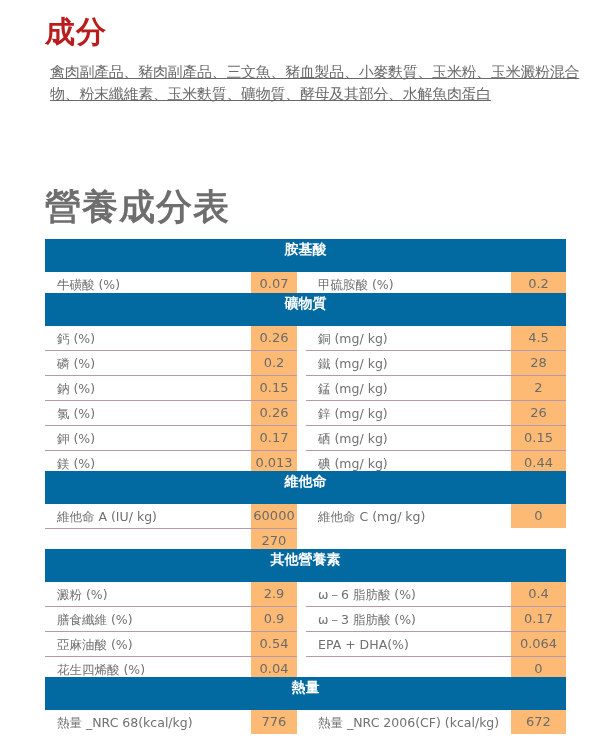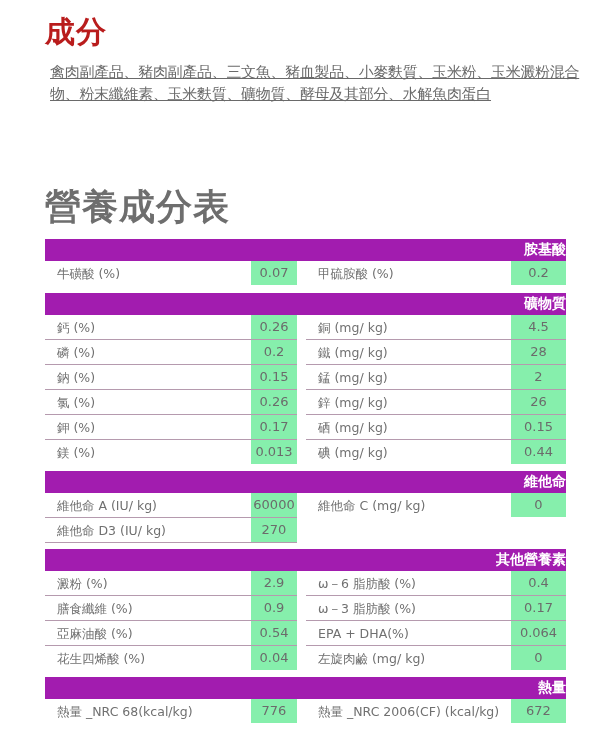--- a/index.html
+++ b/index.html
@@ -4,28 +4,28 @@
 <style>
   * { box-sizing: border-box; margin: 0; padding: 0; }
   html, body { width: 615px; height: 741px; background: #ffffff; overflow: hidden; }
   body { font-family: "DejaVu Sans", "Liberation Sans", sans-serif; color: #666; position: relative; }
 
   .h1 { position: absolute; left: 45px; top: 12px; font-size: 30px; font-weight: bold; color: #b91c1c; letter-spacing: 1px; }
   .ingredients { position: absolute; left: 50px; top: 61px; width: 530px; font-size: 15px; line-height: 22px; color: #6a6a6a; letter-spacing: -0.3px; text-decoration: underline; }
   .h2 { position: absolute; left: 45px; top: 183px; font-size: 36px; font-weight: bold; color: #6e6e6e; letter-spacing: 1px; }
 
   .table { position: absolute; left: 45px; width: 521px; }
-  .section-header { height: 22px; background: #a21caf; color: #ffffff; font-size: 14px; font-weight: bold; text-align: right; line-height: 21px; }
+  .section-header { height: 33px; background: #0369a1; color: #ffffff; font-size: 14px; font-weight: bold; text-align: center; line-height: 21px; }
   .row { position: relative; height: 25px; }
   .row .sep-left { position: absolute; left: 0; width: 252px; bottom: 0; height: 1px; background: #b59aae; }
   .row .sep-right { position: absolute; left: 261px; width: 260px; bottom: 0; height: 1px; background: #b59aae; }
   .cell-label { position: absolute; top: 0; height: 25px; line-height: 25px; font-size: 12.5px; color: #707070; white-space: nowrap; }
   .cell-label.l { left: 12px; text-align: right; }
   .cell-label.r { left: 273px; }
-  .cell-val { position: absolute; top: 0; height: 24px; line-height: 24px; font-size: 13px; color: #6b6b6b; text-align: center; background: #86efac; }
+  .cell-val { position: absolute; top: 0; height: 24px; line-height: 24px; font-size: 13px; color: #6b6b6b; text-align: center; background: #fdba74; }
   .cell-val.l { left: 206px; width: 46px; }
   .cell-val.r { left: 466px; width: 55px; }
 </style>
 </head>
 <body>
 
 <div class="h1">成分</div>
 <div class="ingredients">禽肉副產品、豬肉副產品、三文魚、豬血製品、小麥麩質、玉米粉、玉米澱粉混合物、粉末纖維素、玉米麩質、礦物質、酵母及其部分、水解魚肉蛋白</div>
 <div class="h2">營養成分表</div>
 
@@ -92,21 +92,20 @@
 <div class="table" style="top:471px;">
   <div class="section-header">維他命</div>
   <div class="row">
     <span class="cell-label l">維他命 A (IU/ kg)</span>
     <span class="cell-val l">60000</span>
     <span class="cell-label r">維他命 C (mg/ kg)</span>
     <span class="cell-val r">0</span>
     <span class="sep-left"></span>
   </div>
   <div class="row">
-    <span class="cell-label l">維他命 D3 (IU/ kg)</span>
     <span class="cell-val l">270</span>
     <span class="sep-left"></span>
   </div>
 </div>
 
 <div class="table" style="top:549px;">
   <div class="section-header">其他營養素</div>
   <div class="row">
     <span class="cell-label l">澱粉 (%)</span>
     <span class="cell-val l">2.9</span>
@@ -127,21 +126,20 @@
     <span class="cell-label l">亞麻油酸 (%)</span>
     <span class="cell-val l">0.54</span>
     <span class="cell-label r">EPA + DHA(%)</span>
     <span class="cell-val r">0.064</span>
     <span class="sep-left"></span>
       <span class="sep-right"></span>
   </div>
   <div class="row">
     <span class="cell-label l">花生四烯酸 (%)</span>
     <span class="cell-val l">0.04</span>
-    <span class="cell-label r">左旋肉鹼 (mg/ kg)</span>
     <span class="cell-val r">0</span>
   </div>
 </div>
 
 <div class="table" style="top:677px;">
   <div class="section-header">熱量</div>
   <div class="row">
     <span class="cell-label l">熱量 _NRC 68(kcal/kg)</span>
     <span class="cell-val l">776</span>
     <span class="cell-label r">熱量 _NRC 2006(CF) (kcal/kg)</span>

